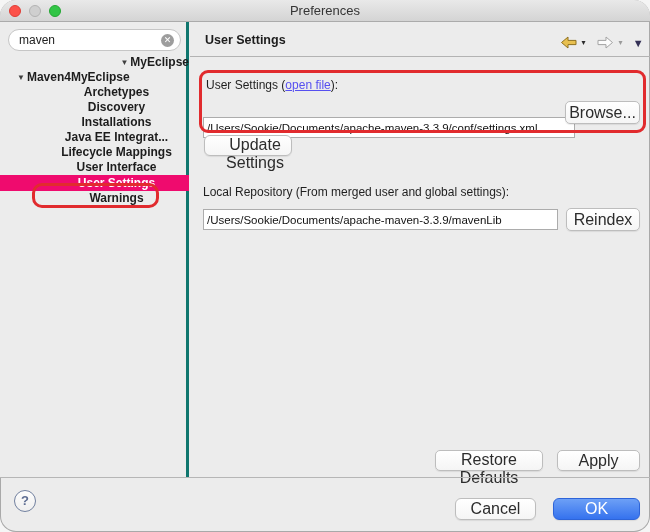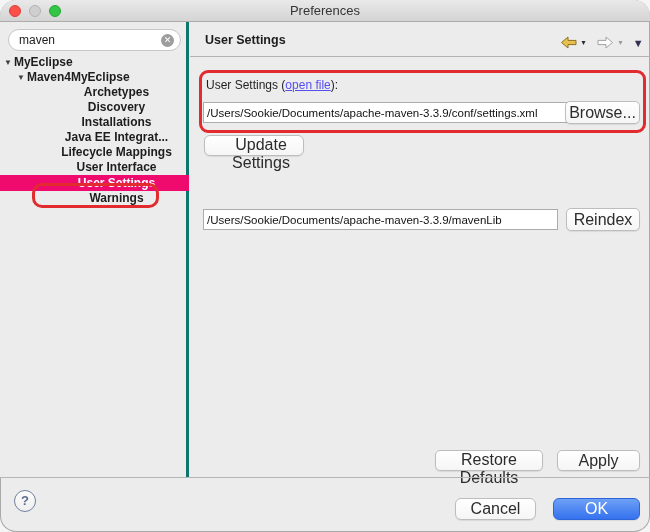--- a/index.html
+++ b/index.html
@@ -35,21 +35,21 @@
     font-family:"Liberation Sans",sans-serif; font-size:12px; color:#222; background:transparent;
   }
   .search-clear {
     position:absolute; right:6px; top:4px; width:13px; height:13px; border-radius:50%;
     background:#9d9d9d; color:#fff; font-size:9px; line-height:13px; text-align:center; cursor:pointer;
   }
   .tree { position:absolute; top:33px; left:0; width:189px; }
   .tree-row { position:relative; height:15px; line-height:15px; font-size:12px;
               font-weight:bold; color:#1d1d1d; white-space:nowrap; cursor:default; }
   .caret { display:inline-block; font-size:8px; color:#3f3f3f; vertical-align:1px; margin-right:2px; }
-  .lvl0 { padding-left:4px; }
+  .lvl0 { padding-left:4px;text-align:right; }
   .lvl1 { padding-left:17px; }
   .lvl2 { padding-left:44px;text-align:center; }
   .tree-row.selected { background:#ef0b6e; color:#ffffff; height:16px; line-height:16px; }
   
   .panel-header-title { position:absolute; top:33px; left:205px; font-size:12.5px;
                         font-weight:bold; color:#1c1c1c; }
   .header-divider { position:absolute; top:56px; left:190px; width:460px; height:1px; background:#b3b3b3; }
   .nav { position:absolute; top:33px; left:560px; width:84px; height:16px; }
   .nav svg { vertical-align:middle; }
   .nav .mini-caret { font-size:8px; vertical-align:middle; }
@@ -127,24 +127,25 @@
           <path d="M9 1 L15.5 6.5 L9 12 L9 8.6 H1 V4.4 H9 Z" fill="#fbfbfb" stroke="#a3a3a3" stroke-width="1"></path>
         </svg></span>
     <span class="mini-caret dim">▾</span>
     <span class="big-caret">▼</span>
   </div>
   <div class="header-divider"></div>
 
   <div class="flabel" style="left:206px; top:78px;">
     <span>User Settings (</span><a>open file</a><span>):</span>
   </div>
-  <input class="txt" style="left: 203px; top: 102px; width: 372px;" value="/Users/Sookie/Documents/apache-maven-3.3.9/conf/settings.xml">
+  <input class="txt" style="left: 203px; top: 117px; width: 372px;" value="/Users/Sookie/Documents/apache-maven-3.3.9/conf/settings.xml">
   <button class="btn" style="left:565px; top:101px; width:75px; height:23px;">Browse...</button>
-  <button class="btn" style="left:204px; top:135px; width:100px; height:21px; border-radius:6px;padding-left:14px;">Update Settings</button>
+  <button class="btn" style="left:204px; top:135px; width:88px; height:21px; border-radius:6px;padding-left:14px;">Update Settings</button>
 
+  <div class="flabel" style="left:203px; top:185px;">Local Repository (From merged user and global settings):</div>
   <input class="txt" style="left: 203px; top: 209px; width: 355px;" value="/Users/Sookie/Documents/apache-maven-3.3.9/mavenLib">
   <button class="btn" style="left:566px; top:208px; width:74px; height:23px;">Reindex</button>
 
   <button class="btn" style="left:435px; top:450px; width:108px; height:21px;">Restore Defaults</button>
   <button class="btn" style="left:557px; top:450px; width:83px; height:21px;">Apply</button>
 
   <div class="footer-divider"></div>
   <div class="help-btn">?</div>
   <button class="btn" style="left:455px; top:498px; width:81px; height:22px; border-radius:6px;">Cancel</button>
   <button class="btn primary" style="left:553px; top:498px; width:87px; height:22px; border-radius:6px;text-align:center;">OK</button>

